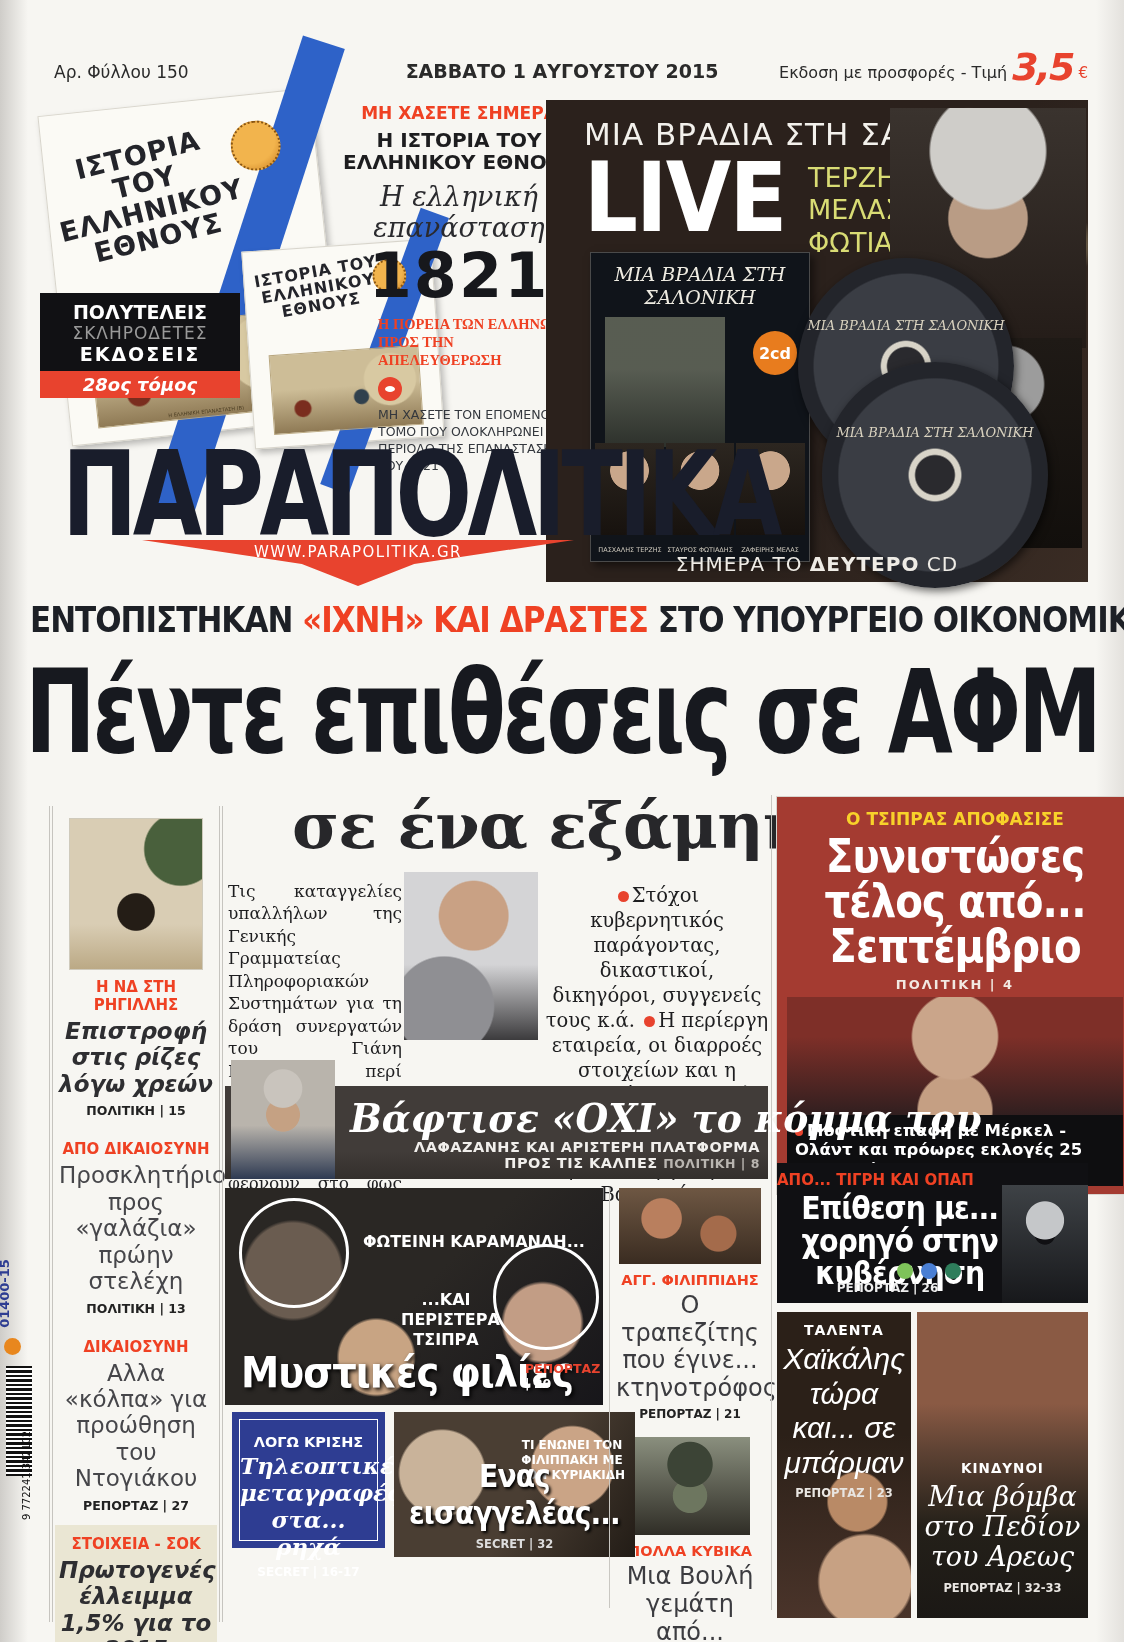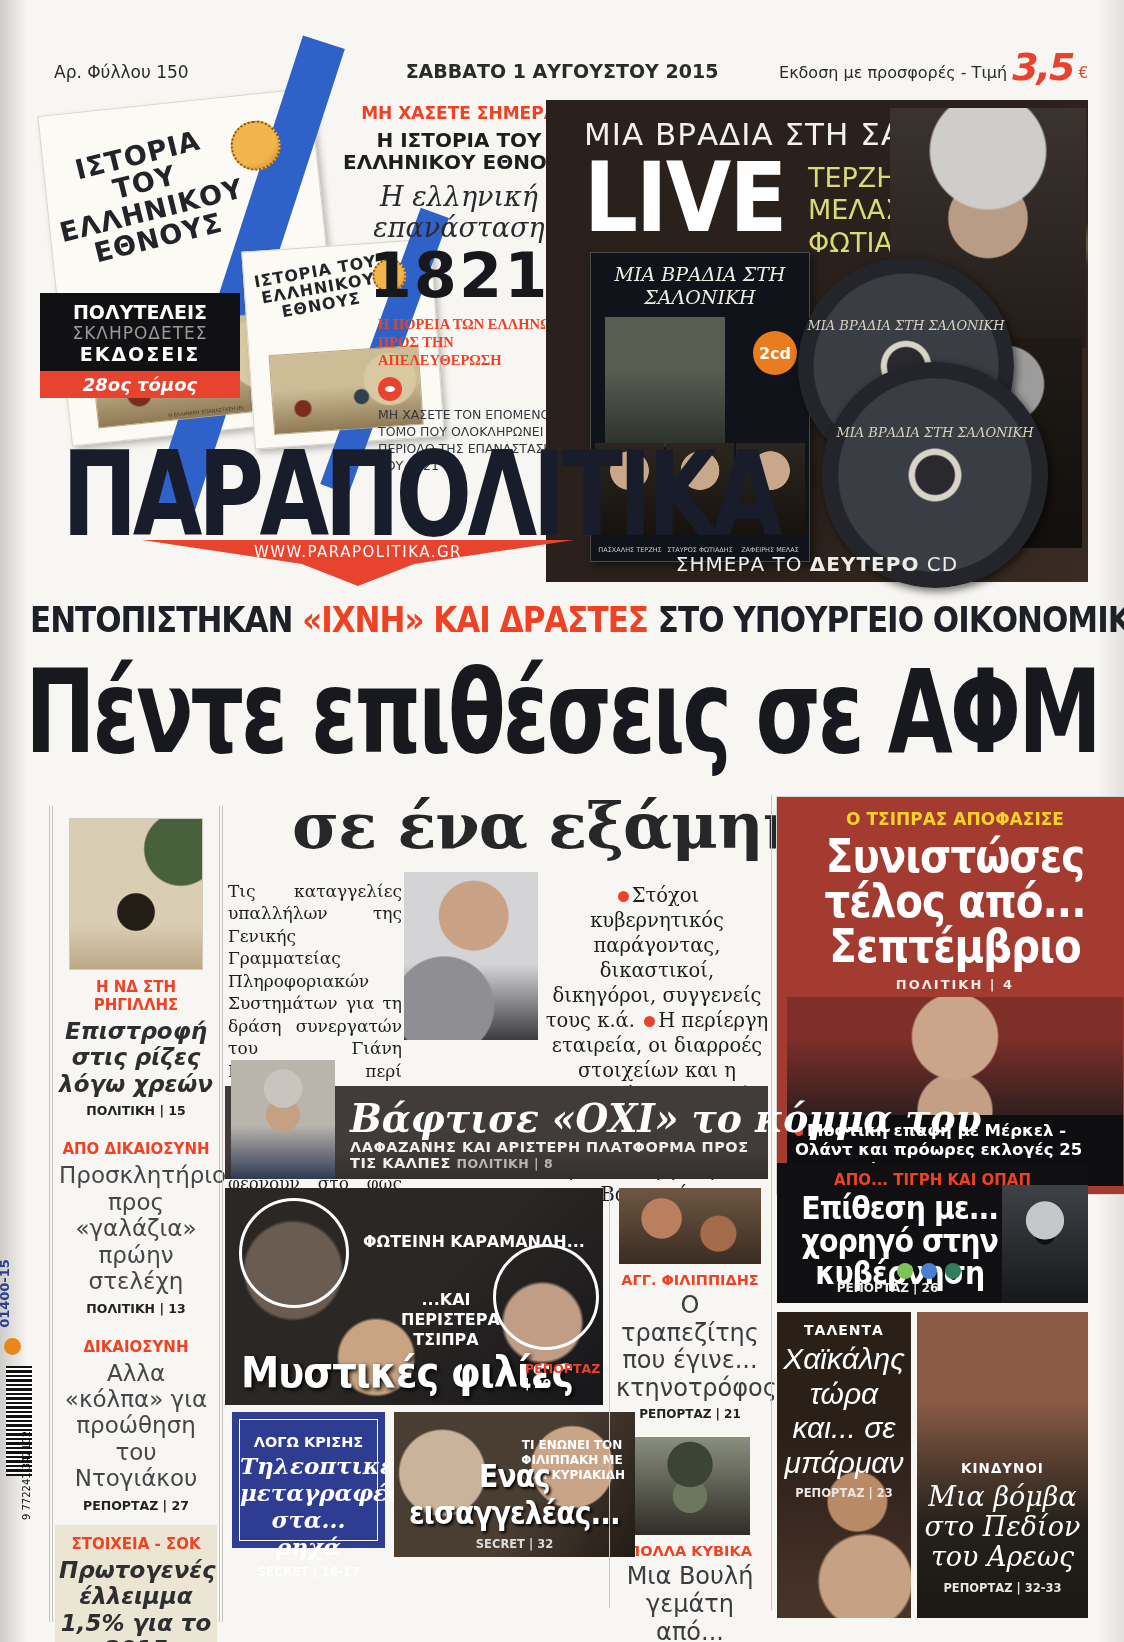--- a/index.html
+++ b/index.html
@@ -153,21 +153,21 @@
 
   
   .lafa{left:225px;top:1086px;width:543px;height:93px;background:linear-gradient(180deg,#413c39 0 70%,#332f2c 100%);}
   .lafa-photo{position:absolute;left:6px;top:-26px;width:104px;height:119px;
       background:radial-gradient(circle at 50% 24%,#c9c4bd 0 18%,transparent 19%),
                  radial-gradient(circle at 50% 46%,#c5a183 0 20%,transparent 21%),
                  linear-gradient(180deg,#b9b4ac 0 55%,#2e3a52 100%);}
   .lafa-title{position:absolute;left:125px;right:8px;top:8px;text-align:center;color:#fff;
       font-family:"DejaVu Serif","Liberation Serif",serif;font-weight:bold;font-style:italic;font-size:40px;white-space:nowrap;
       transform:scale(.94,1);transform-origin:left top;}
-  .lafa-sub{position:absolute;left:125px;right:8px;bottom:8px;text-align:left;color:#f1efec;
+  .lafa-sub{position:absolute;left:140px;right:8px;bottom:8px;text-align:right;color:#f1efec;
             font-size:14.5px;font-weight:900;letter-spacing:.5px;}
   .lafa-sub .ref{color:#b9b5b0;font-weight:bold;font-size:12.5px;}
 
   
   .friends{left:225px;top:1188px;width:378px;height:217px;overflow:hidden;
       background:radial-gradient(circle at 18% 38%,#6a5c50 0 14%,transparent 15%),
                  radial-gradient(circle at 40% 78%,#c8a483 0 13%,transparent 14%),
                  radial-gradient(circle at 84% 62%,#c29d85 0 11%,transparent 12%),
                  linear-gradient(135deg,#2a2724 0 50%,#17161a 100%);}
   .circle{position:absolute;border:3px solid #fff;border-radius:50%;}
@@ -189,21 +189,21 @@
   .bk-kicker{margin-top:8px;font-size:14.5px;font-weight:900;color:#ef4123;}
   .bk-title{margin-top:4px;font-size:24px;color:#3c3c40;line-height:1.15;}
   .bk-ref{margin-top:5px;font-size:12px;font-weight:900;color:#222;}
   .bike-photo{width:120px;height:98px;margin:16px auto 0;
       background:radial-gradient(circle at 50% 28%,#3c4436 0 24%,transparent 25%),
                  radial-gradient(circle at 50% 60%,#6d765f 0 20%,transparent 21%),
                  linear-gradient(180deg,#8a8f7e 0,#2f2d26 100%);}
 
   
   .opap{left:777px;top:1163px;width:311px;height:140px;background:#101013;overflow:hidden;}
-  .op-kicker{position:absolute;left:0;right:0;top:8px;text-align:center;font-size:15px;font-weight:900;color:#ef4123;}
+  .op-kicker{position:absolute;left:0;right:0;top:8px;font-size:15px;font-weight:900;color:#ef4123;}
   .op-title{position:absolute;left:10px;top:30px;width:230px;text-align:center;color:#fff;font-weight:900;
             font-size:29px;line-height:1.02;letter-spacing:-1px;transform:scale(.98,1.1);transform-origin:left top;}
   .op-photo{position:absolute;right:0;top:22px;width:86px;height:118px;
       background:radial-gradient(circle at 50% 30%,#c5c7c9 0 20%,transparent 21%),
                  radial-gradient(circle at 50% 42%,#101013 0 12%,transparent 13%),
                  linear-gradient(180deg,#3e4246 0,#17181b 100%);}
   .op-dots{position:absolute;left:120px;top:100px;display:flex;gap:8px;}
   .op-dots i{width:16px;height:16px;border-radius:50%;}
   .op-ref{position:absolute;left:0;right:90px;bottom:8px;text-align:center;color:#eee;font-size:12px;font-weight:bold;}
 

